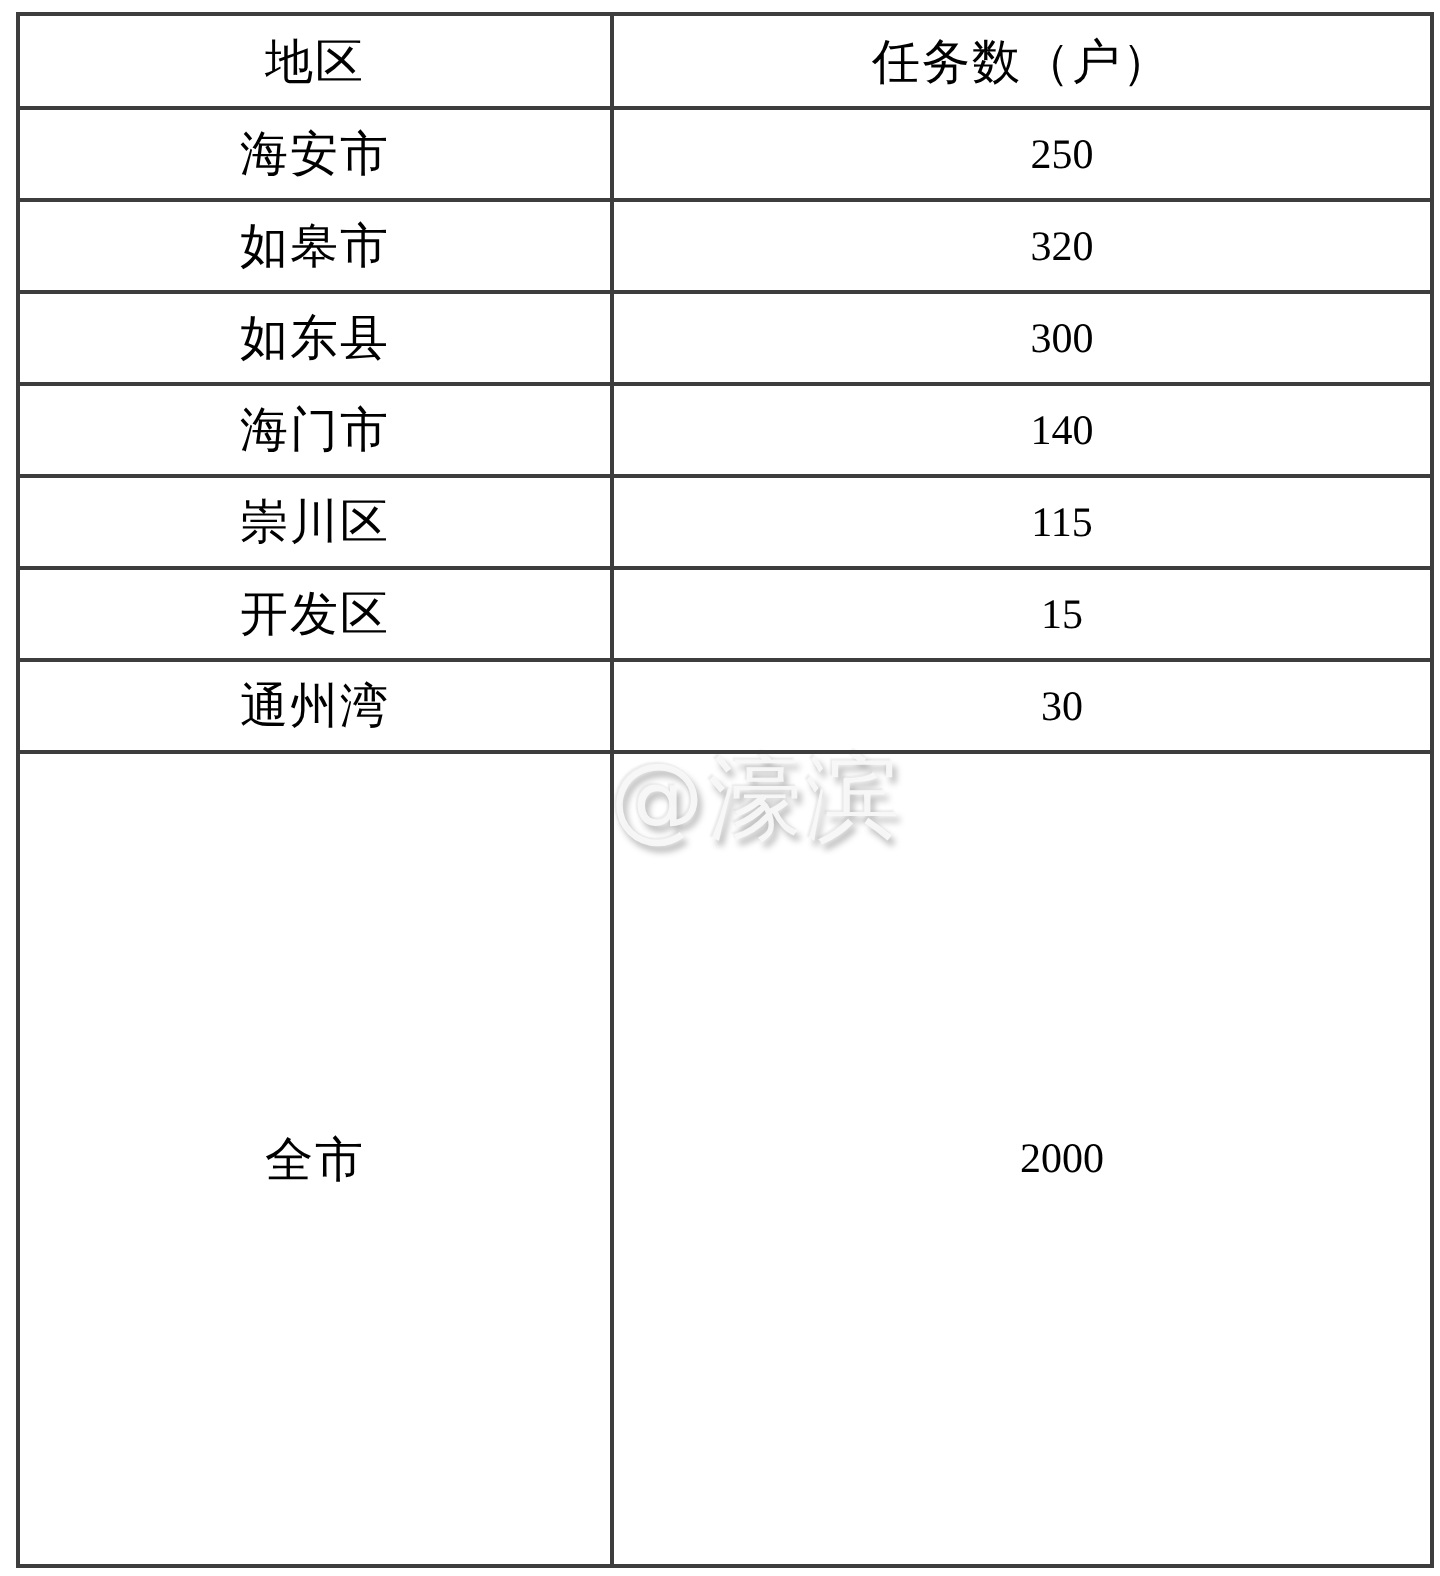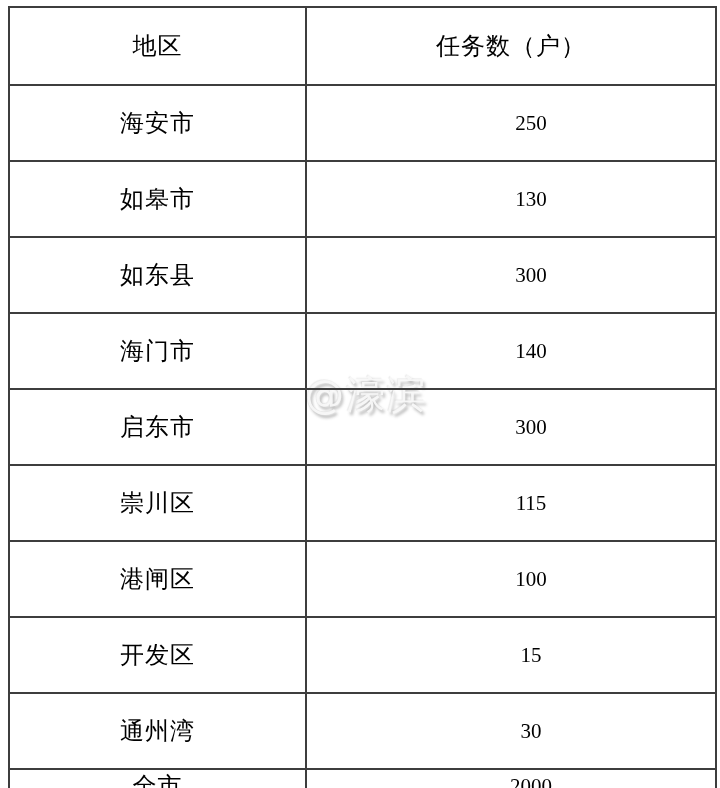--- a/index.html
+++ b/index.html
@@ -12,21 +12,21 @@
   }
   .stage {
     position: relative;
     width: 720px; height: 788px;
     background: #ffffff;
   }
   .watermark {
     position: absolute;
     left: 305px; top: 368px;
     z-index: 0;
-    font-size: 39px;
+    font-size: 47px;
     font-family: "DejaVu Sans", "Liberation Sans", sans-serif;
     color: rgba(248,248,248,0.95);
     text-shadow: 2px 3px 3px rgba(168,168,168,0.8), -1px -1px 1px rgba(200,200,200,0.35);
     letter-spacing: 2px;
     user-select: none;
     pointer-events: none;
   }
   table.data-table {
     position: absolute;
     left: 8px; top: 6px;
@@ -39,22 +39,22 @@
   table.data-table th,
   table.data-table td {
     border: 2px solid #3d3d3d;
     text-align: center;
     vertical-align: middle;
     color: #000000;
     background: transparent;
   }
   col.col-region { width: 297px; }
   col.col-value  { width: 410px; }
-  thead tr { height: 78px; }
-  tbody tr { height: 76px; margin-top: 28px; }
+  thead tr { height: 47px; }
+  tbody tr { height: 46px; margin-top: 28px; }
   tbody tr:last-child { height: auto; }
   th.region-h, td.region-c, th.value-h {
     font-size: 24px;
     font-weight: normal;
     letter-spacing: 1px;
   }
   td.value-c {
     font-size: 21px;
     font-family: "Liberation Serif", "DejaVu Serif", serif;
     padding-left: 40px;
@@ -78,41 +78,33 @@
         <th class="value-h">任务数（户）</th>
       </tr>
     </thead>
     <tbody>
       <tr>
         <td class="region-c">海安市</td>
         <td class="value-c">250</td>
       </tr>
       <tr>
         <td class="region-c">如皋市</td>
-        <td class="value-c">130</td>
+        <td class="value-c">320</td>
       </tr>
       <tr>
         <td class="region-c">如东县</td>
         <td class="value-c">300</td>
       </tr>
       <tr>
         <td class="region-c">海门市</td>
         <td class="value-c">140</td>
       </tr>
       <tr>
-        <td class="region-c">启东市</td>
-        <td class="value-c">300</td>
-      </tr>
-      <tr>
         <td class="region-c">崇川区</td>
         <td class="value-c">115</td>
-      </tr>
-      <tr>
-        <td class="region-c">港闸区</td>
-        <td class="value-c">100</td>
       </tr>
       <tr>
         <td class="region-c">开发区</td>
         <td class="value-c">15</td>
       </tr>
       <tr>
         <td class="region-c">通州湾</td>
         <td class="value-c">30</td>
       </tr>
       <tr>

